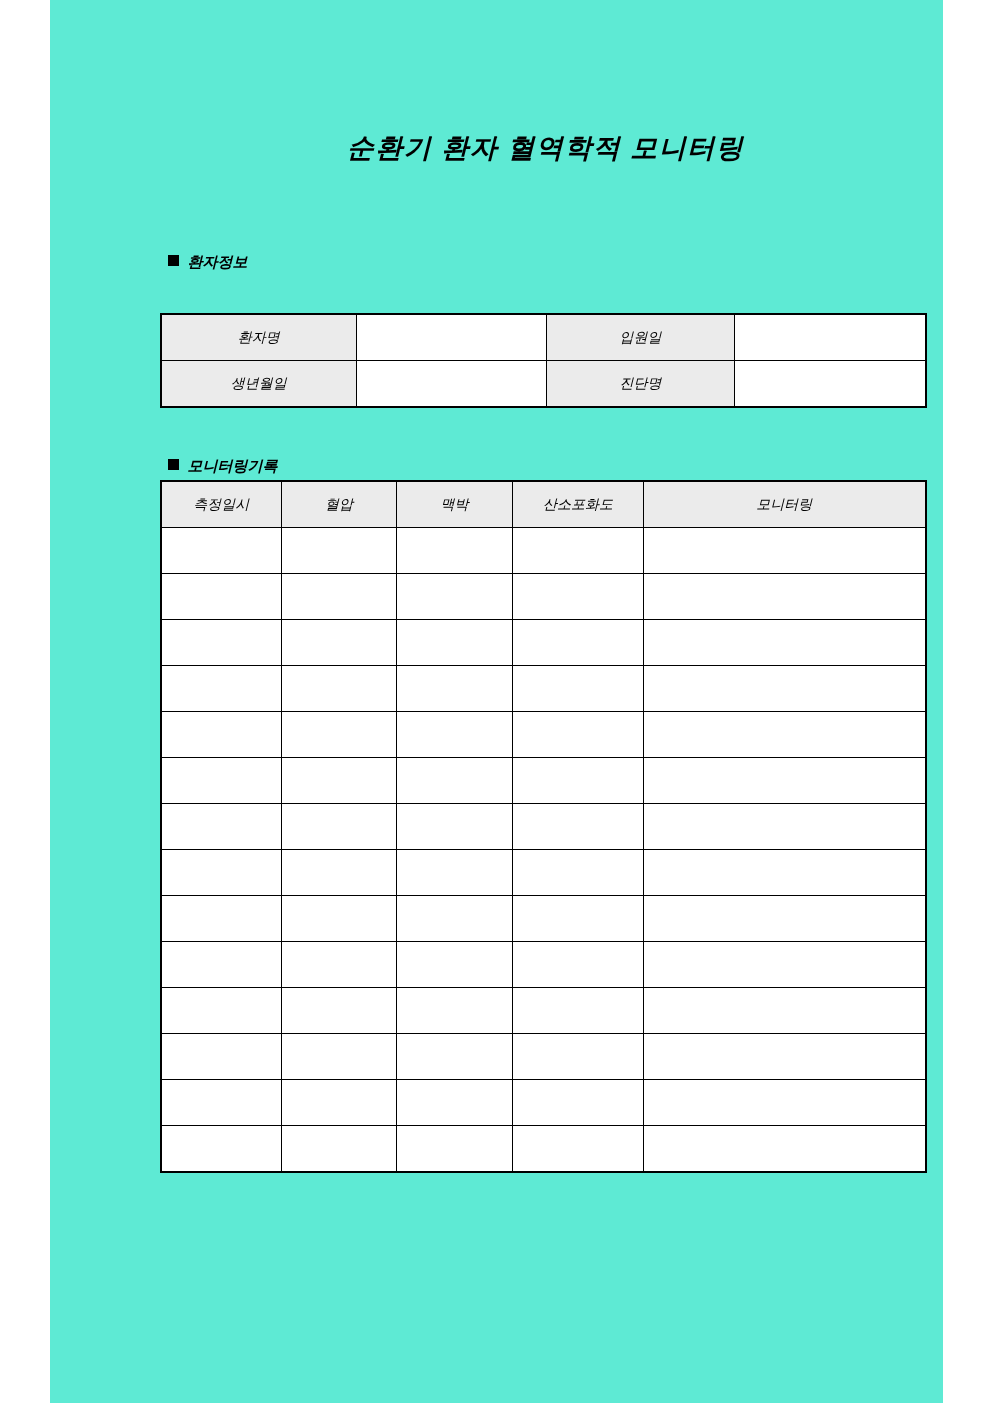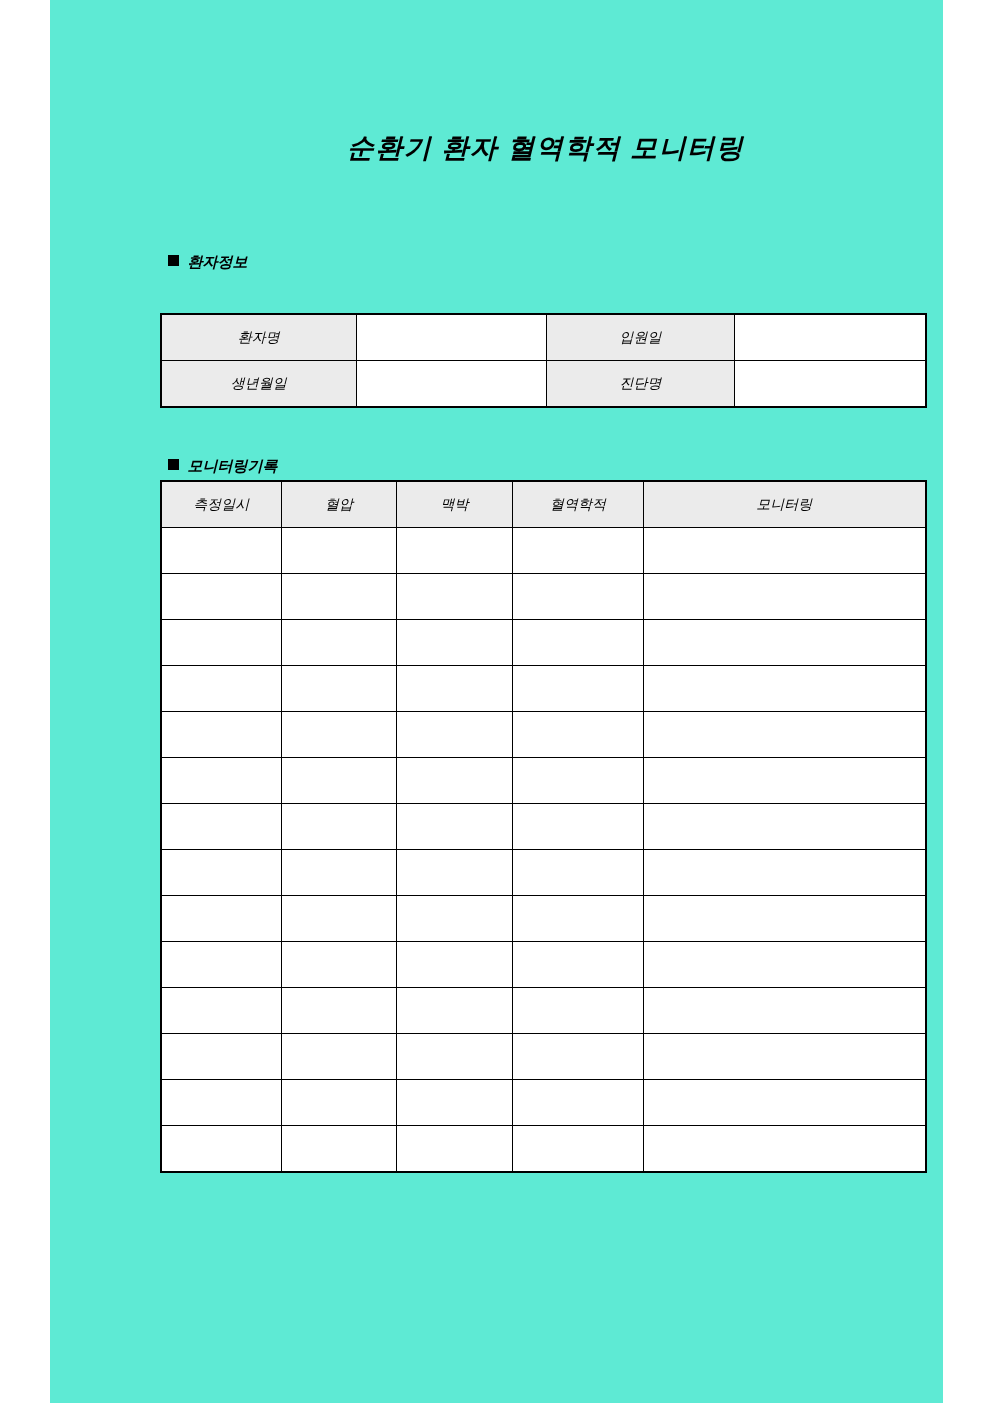--- a/index.html
+++ b/index.html
@@ -157,21 +157,21 @@
       <col style="width:115px">
       <col style="width:116px">
       <col style="width:131px">
       <col style="width:282px">
     </colgroup>
     <thead>
       <tr id="monitoring-header-row">
         <th>측정일시</th>
         <th>혈압</th>
         <th>맥박</th>
-        <th>혈역학적</th>
+        <th>산소포화도</th>
         <th>모니터링</th>
       </tr>
     </thead>
     <tbody id="monitoring-body">
 
     <tr>
           <td></td>
           <td></td>
           <td></td>
           <td></td>

